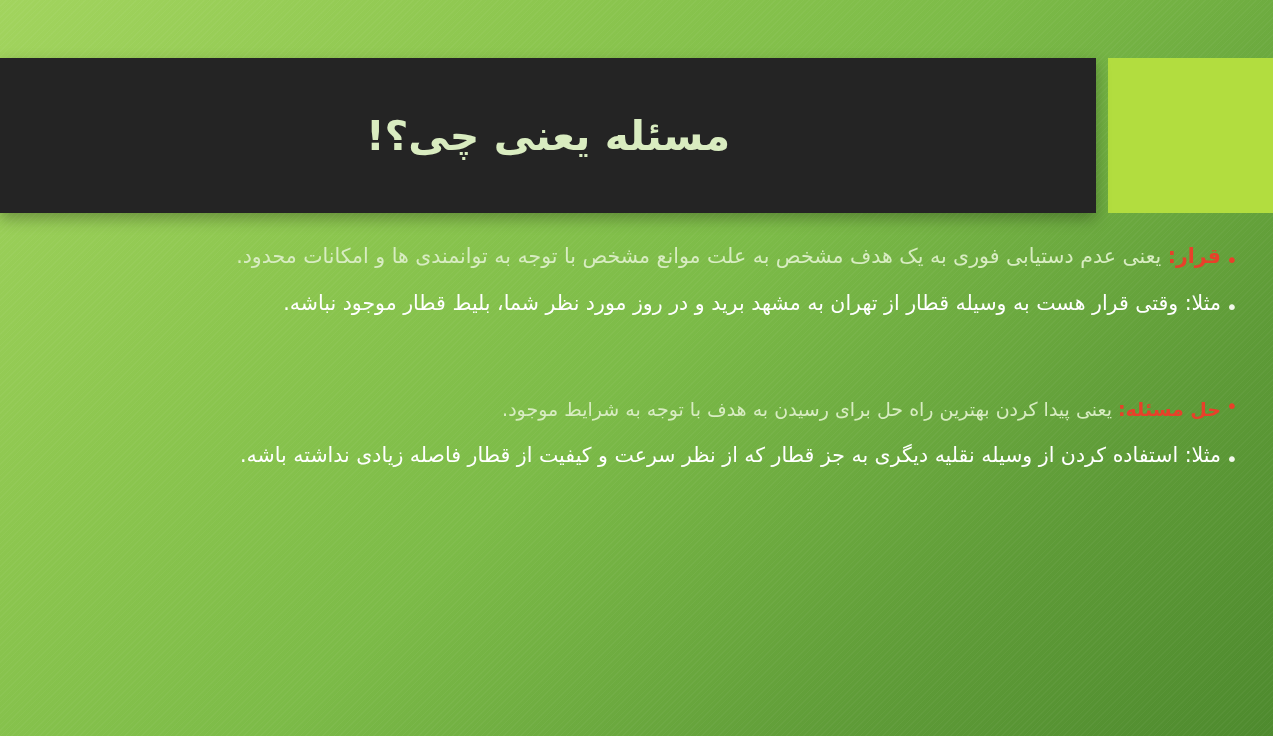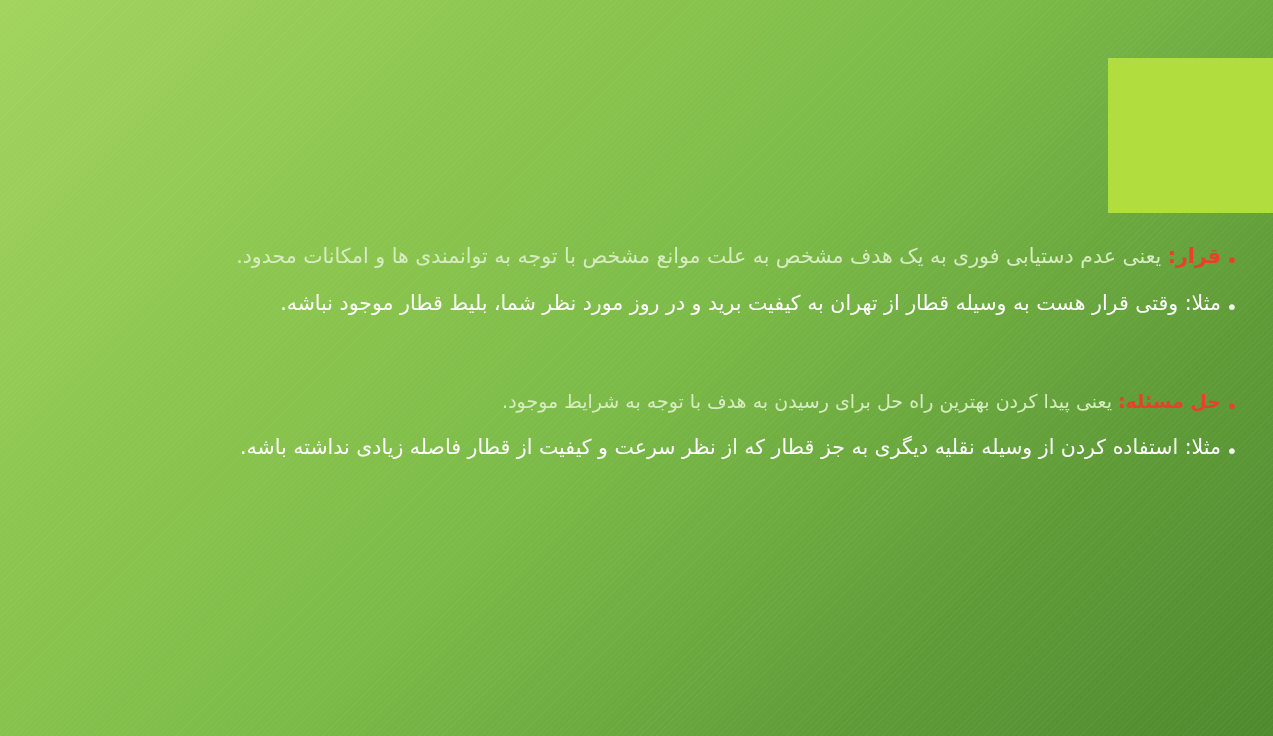--- a/index.html
+++ b/index.html
@@ -102,43 +102,46 @@
   }
   .txt-pale {
     color: #d8ecc2;
   }
   .txt-white {
     color: #ffffff;
   }
   .bold { font-weight: normal; }
   .gap-block { height: 52px; }
   .row-b1 .bullet-text { font-weight: bold; }
-  .row-b3 .bullet-text { font-size: 19px; }
+  .row-b3 .bullet-text { font-size: 19px; margin-top: 8px; }
 </style>
 </head>
 <body>
 
 <div class="slide">
 
   <div class="accent-block"></div>
 
+  <div class="title-bar">
+    <div class="title-text">مسئله یعنی چی؟!</div>
+  </div>
 
   <div class="body-area">
 
     <div class="bullet-row row-b1">
       <div class="bullet-dot dot-red">•</div>
       <div class="bullet-text">
         <span class="lbl-red">قرار:</span><span class="txt-pale bold"> یعنی عدم دستیابی فوری به یک هدف مشخص به علت موانع مشخص با توجه به توانمندی ها و امکانات محدود.</span>
       </div>
     </div>
 
     <div class="bullet-row row-b2">
       <div class="bullet-dot dot-white">•</div>
       <div class="bullet-text">
-        <span class="txt-white">مثلا: وقتی قرار هست به وسیله قطار از تهران به کیفیت برید و در روز مورد نظر شما، بلیط قطار موجود نباشه.</span>
+        <span class="txt-white">مثلا: وقتی قرار هست به وسیله قطار از تهران به مشهد برید و در روز مورد نظر شما، بلیط قطار موجود نباشه.</span>
       </div>
     </div>
 
     <div class="gap-block"></div>
 
     <div class="bullet-row row-b3">
       <div class="bullet-dot dot-red">•</div>
       <div class="bullet-text">
         <span class="lbl-red">حل مسئله:</span><span class="txt-pale"> یعنی پیدا کردن بهترین راه حل  برای رسیدن به هدف با توجه به شرایط موجود.</span>
       </div>

